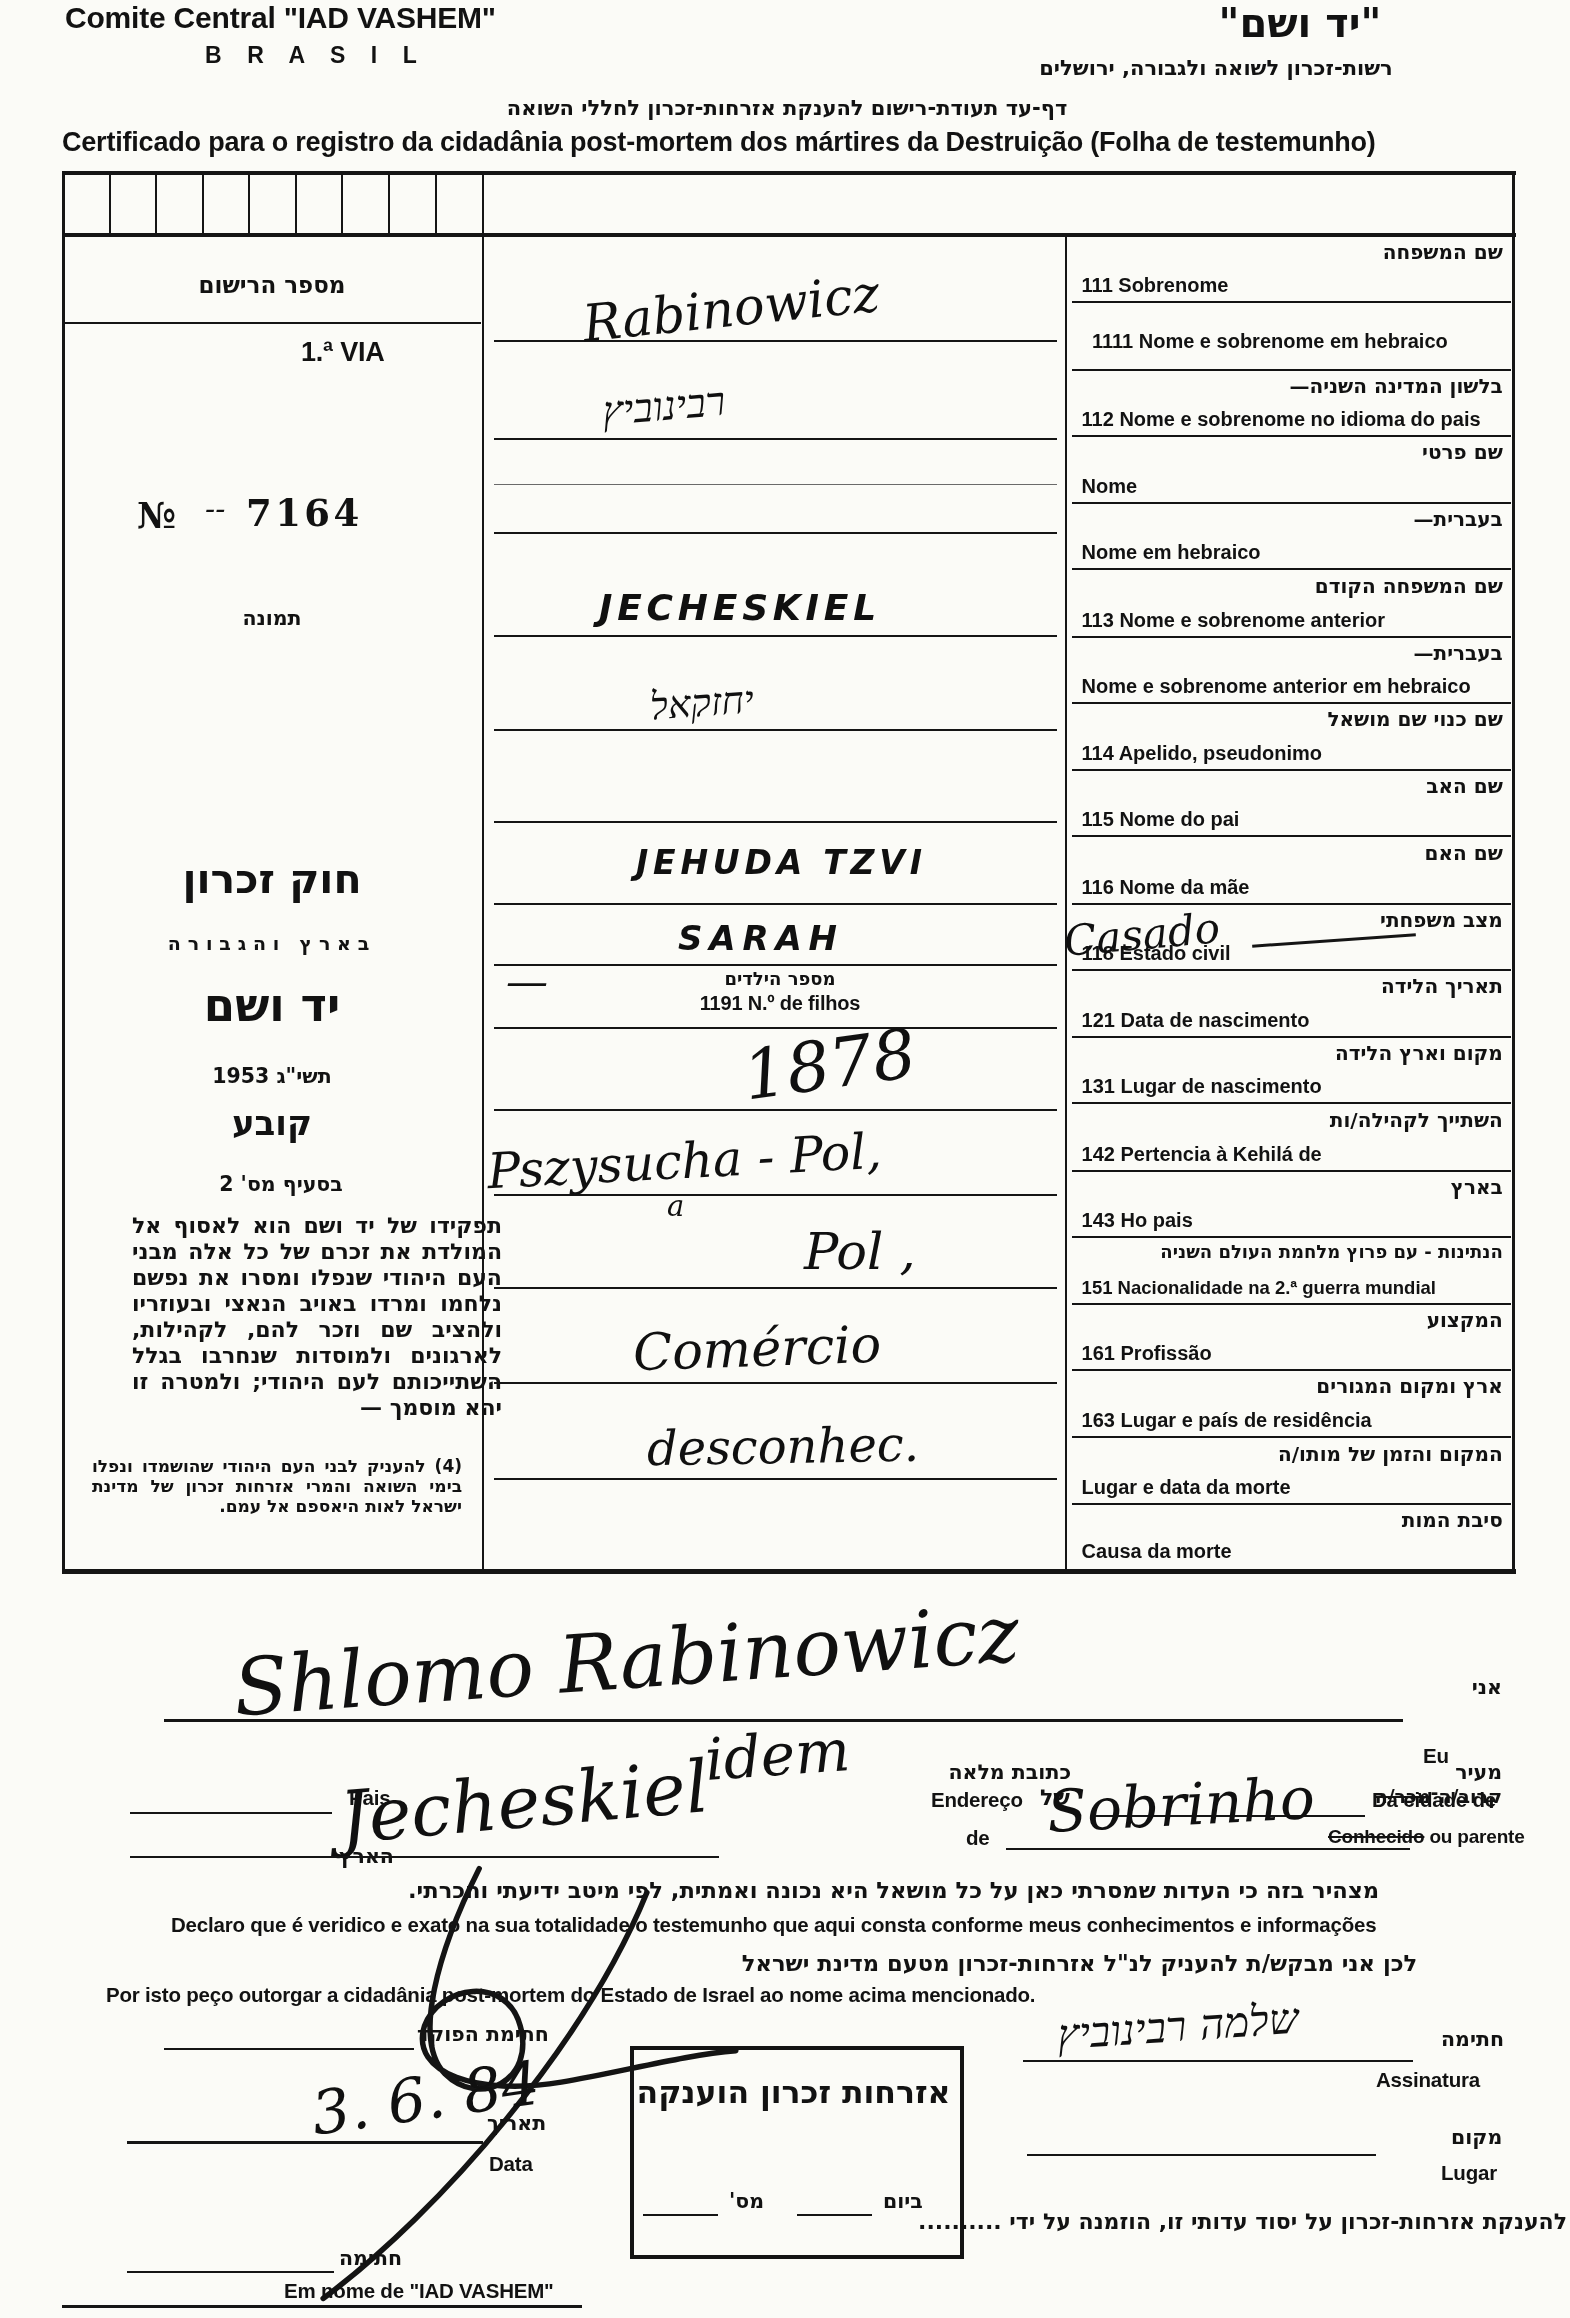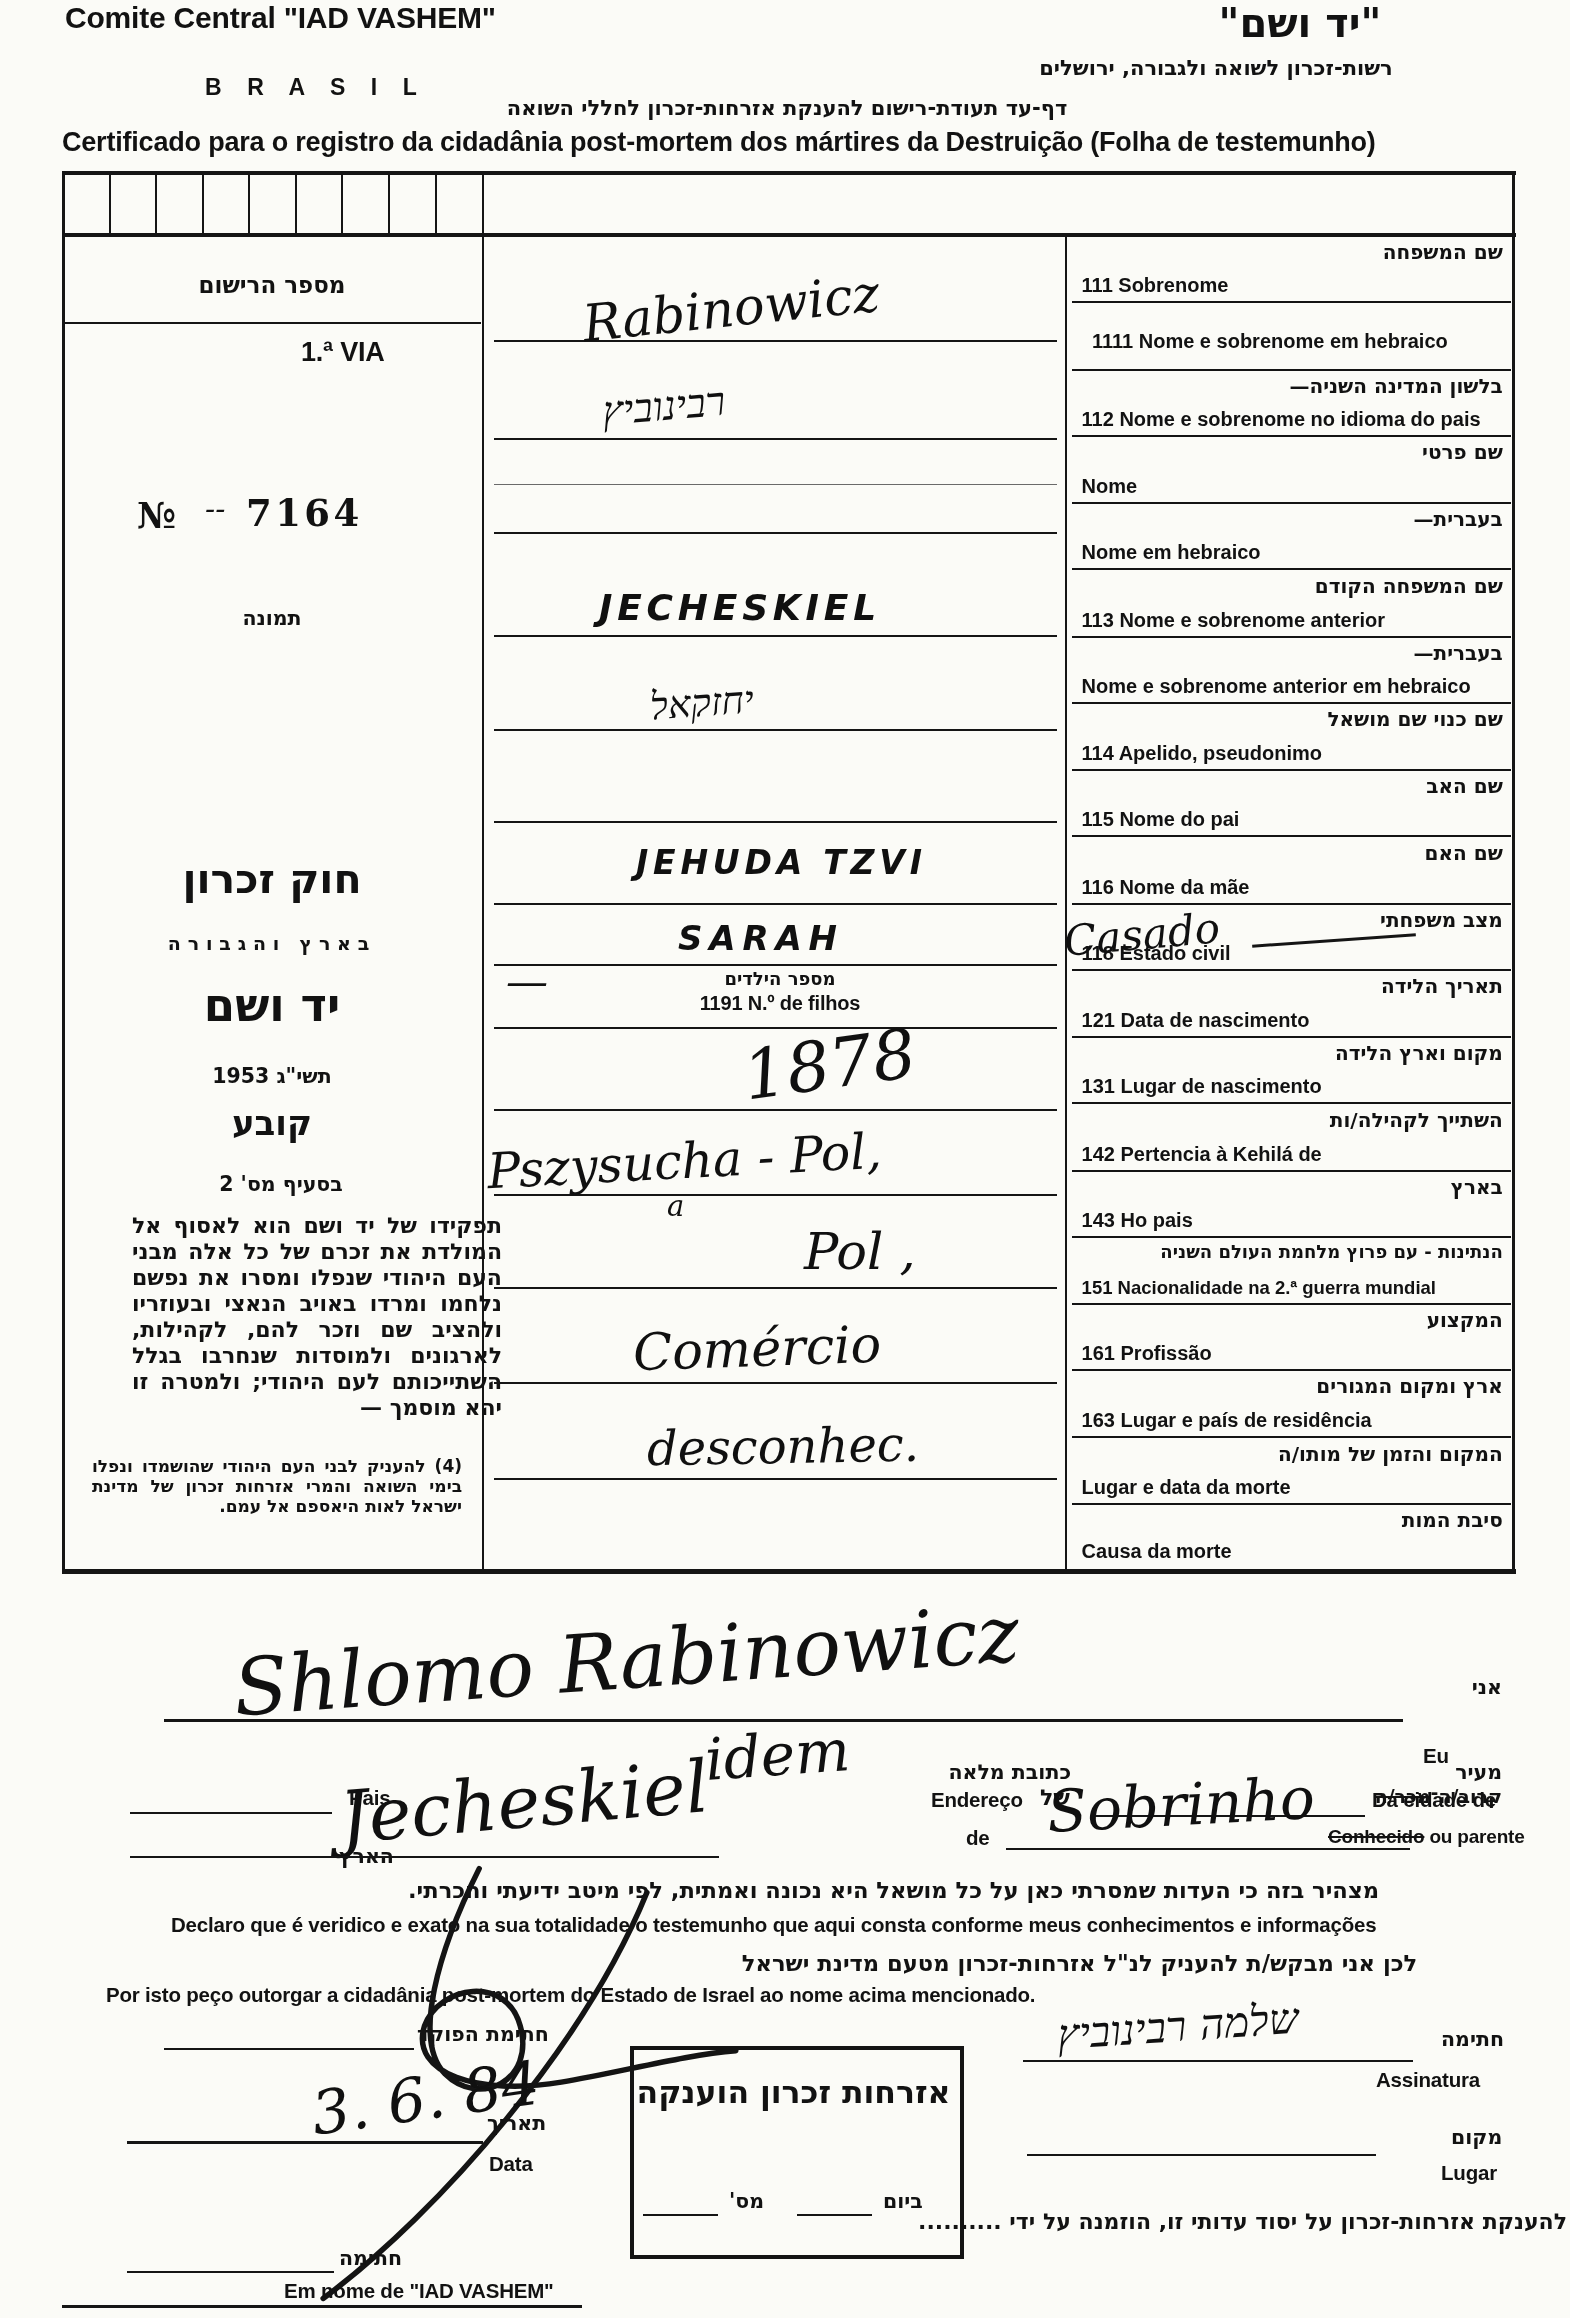--- a/index.html
+++ b/index.html
@@ -20,21 +20,21 @@
   .strike{text-decoration:line-through;text-decoration-thickness:2.1px;}
   .para{direction:rtl;text-align:justify;font-family:"DejaVu Sans",sans-serif;font-weight:bold;}
   svg{position:absolute;left:0;top:0;pointer-events:none;}
 </style>
 </head>
 <body>
 
 <div class="page">
 
   <div class="b pt" style="left:65px;top:1.4px;font-size:30px;">Comite Central "IAD VASHEM"</div>
-  <div class="b pt" style="left:205px;top:42px;font-size:23px;letter-spacing:9.6px;margin-top:32px;">B R A S I L</div>
+  <div class="b pt" style="left:205px;top:42px;font-size:23px;letter-spacing:9.6px;">B R A S I L</div>
   <div class="b he" style="left:1163px;top:0px;width:274px;font-size:40px;text-align:center;">"יד ושם"</div>
   <div class="b he" style="left:992px;top:56px;width:448px;font-size:21px;text-align:center;">רשות-זכרון לשואה ולגבורה, ירושלים</div>
   <div class="b pt" style="left:62px;top:127px;width:1451px;font-size:27px;">Certificado para o registro da cidadânia post-mortem dos mártires da Destruição (Folha de testemunho)</div>
   <div class="b he" style="left:342px;top:96px;width:890px;font-size:21px;text-align:center;">דף-עד תעודת-רישום להענקת אזרחות-זכרון לחללי השואה</div>
 
   <div class="line" style="left:62px;top:171px;width:1454px;height:4.1px;"></div>
   <div class="line" style="left:62px;top:233px;width:1454px;height:4.1px;"></div>
   <div class="line" style="left:62px;top:171px;width:3.4px;height:1402px;"></div>
   <div class="line" style="left:1512px;top:171px;width:3.4px;height:1402px;"></div>
   <div class="line" style="left:482px;top:171px;width:2.1px;height:1400px;"></div>

